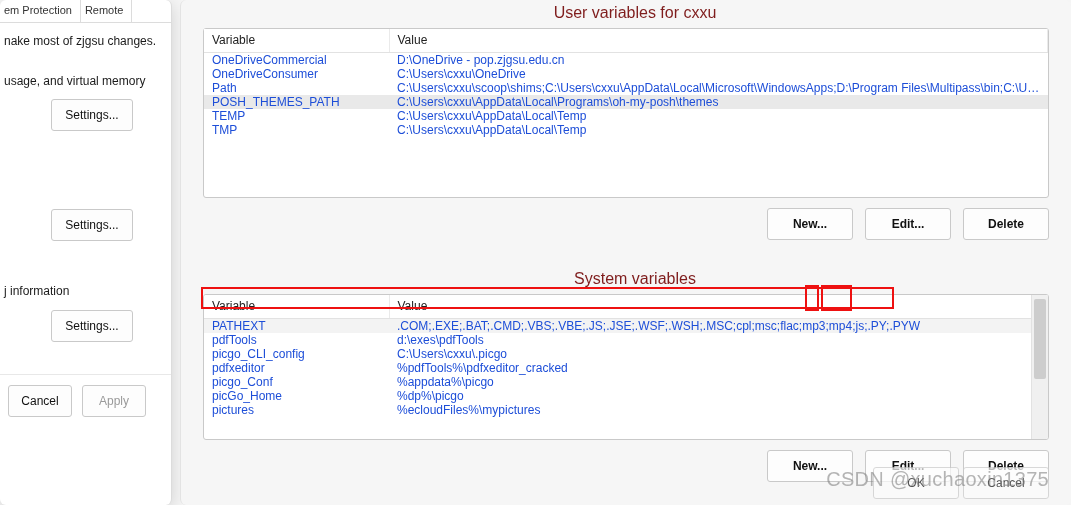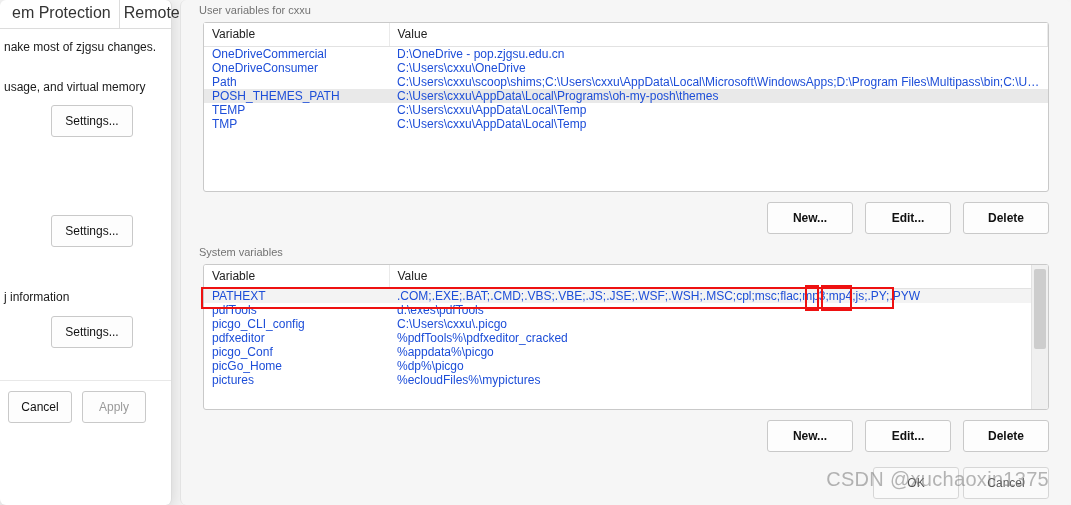--- a/index.html
+++ b/index.html
@@ -19,22 +19,22 @@
     width: 172px;
     height: 505px;
     background: #fff;
     border-right: 1px solid #dcdcdc;
     border-radius: 6px;
     box-shadow: 0 4px 18px rgba(0,0,0,0.15);
   }
   .left-tabs {
     display: flex;
     border-bottom: 1px solid #dcdcdc;
-    font-size: 16px;
-    padding-left: 8px;
+    font-size: 11px;
+    padding-left: 0;
   }
   .left-tabs span {
     padding: 4px 8px 6px 4px;
     color: #333;
     border-right: 1px solid #dcdcdc;
     white-space: nowrap;
   }
   .left-section {
     padding: 10px 10px 4px 4px;
     font-size: 12px;
@@ -86,23 +86,24 @@
   .env-dialog {
     position: absolute;
     left: 180px; top: 0;
     width: 891px;
     height: 505px;
     background: #f6f6f6;
     border-left: 1px solid #e3e3e3;
     border-radius: 6px;
   }
   .group-label {
-    font-size: 11px;
-    color: #737373;
+    font-size: 16px;
+    color: #7f1d1d;
     margin: 4px 0 6px 18px;
+    text-align: center;
   }
   .table-wrap {
     margin: 0 22px 0 22px;
     border: 1px solid #c9c9c9;
     border-radius: 3px;
     background: #fff;
   }
   .table-wrap.user { height: 170px; }
   .table-wrap.sys  { height: 146px; overflow: hidden; position: relative; }
   table {
@@ -252,21 +253,21 @@
           </tr>
       </tbody>
     </table>
   </div>
   <div class="btn-row">
     <span class="win-btn">New...</span>
     <span class="win-btn">Edit...</span>
     <span class="win-btn">Delete</span>
   </div>
 
-  <div class="group-label" style="margin-top:12px">System variables</div>
+  <div class="group-label" style="margin-top:30px">System variables</div>
   <div class="table-wrap sys">
     <table>
       <thead>
         <tr>
           <th>Variable</th>
           <th>Value</th>
         </tr>
       </thead>
       <tbody>
         <tr class="pathext">

